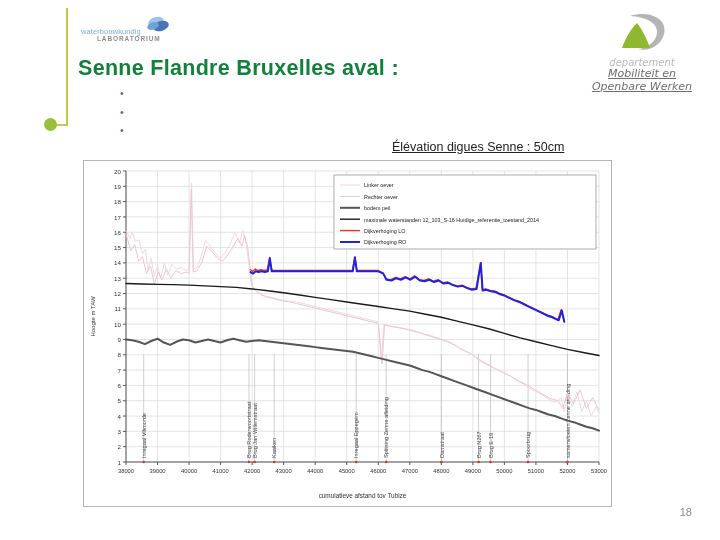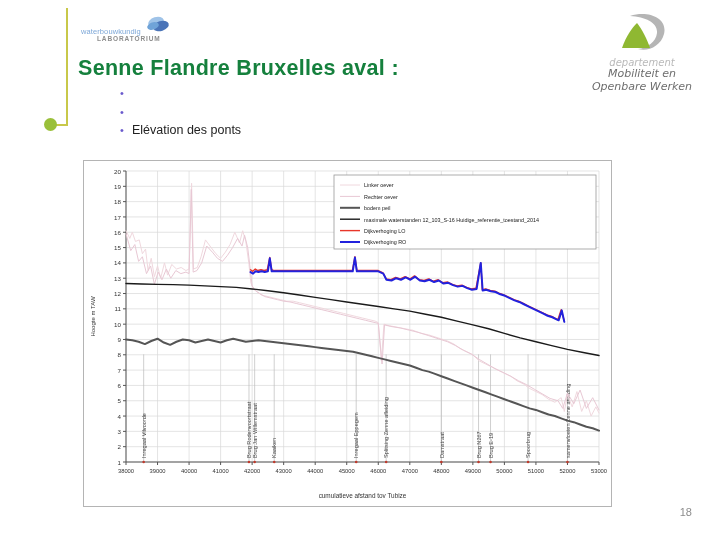--- a/index.html
+++ b/index.html
@@ -24,21 +24,21 @@
   .wl-logo .wl-sub{
     position:absolute;left:16px;top:19px;font-size:6.5px;color:#8d8d8d;letter-spacing:.9px;
     font-weight:bold;white-space:nowrap;
   }
   .wl-logo .wl-mark{position:absolute;left:62px;top:0px;width:28px;height:18px;}
 
   
   .mow{position:absolute;right:18px;top:12px;width:120px;height:82px;text-align:center;}
   .mow-mark{position:relative;margin:0 auto;width:56px;height:44px;}
   .mow-dep{font-family:"DejaVu Sans",sans-serif;font-style:italic;font-size:10px;color:#b9b9b9;margin-top:1px;}
-  .mow-l1,.mow-l2{font-family:"DejaVu Sans",sans-serif;font-style:italic;font-size:11px;color:#6d6d6d;line-height:12.5px;white-space:nowrap;}
+  .mow-l1,.mow-l2{font-family:"DejaVu Sans",sans-serif;font-style:italic;font-size:11px;color:#6d6d6d;line-height:12.5px;white-space:nowrap;text-decoration:underline;}
 
   
   .title{
     position:absolute;left:78px;top:56px;font-size:21.5px;font-weight:bold;color:#15803d;
     letter-spacing:.3px;white-space:nowrap;
   }
   .bullets{position:absolute;left:120px;top:86px;width:500px;}
   .bullet{display:flex;align-items:flex-start;margin-bottom:3.5px;}
   .bullet .dot{color:#6a5acd;font-size:11px;line-height:15px;width:12px;flex:none;}
   .bullet .txt{font-size:12.5px;color:#222;line-height:15px;white-space:nowrap;}
@@ -92,24 +92,24 @@
 
   <div class="bullets">
       <div class="bullet">
         <span class="dot">•</span>
       </div>
       <div class="bullet">
         <span class="dot">•</span>
       </div>
       <div class="bullet">
         <span class="dot">•</span>
-        <span class="txt">Elévation des ponts</span>
       </div>
     </div>
 
+  <div class="subtitle">Élévation digues Senne : 50cm</div>
 
   <div class="chart-box">
     <svg class="chart-svg" id="chart" viewBox="0 0 527 345">
         <line x1="42" y1="10" x2="42" y2="301" stroke="#d8d8d8" stroke-width="0.7"></line>
         <line x1="73.53333333333333" y1="10" x2="73.53333333333333" y2="301" stroke="#d8d8d8" stroke-width="0.7"></line>
         <line x1="105.06666666666666" y1="10" x2="105.06666666666666" y2="301" stroke="#d8d8d8" stroke-width="0.7"></line>
         <line x1="136.60000000000002" y1="10" x2="136.60000000000002" y2="301" stroke="#d8d8d8" stroke-width="0.7"></line>
         <line x1="168.13333333333333" y1="10" x2="168.13333333333333" y2="301" stroke="#d8d8d8" stroke-width="0.7"></line>
         <line x1="199.66666666666666" y1="10" x2="199.66666666666666" y2="301" stroke="#d8d8d8" stroke-width="0.7"></line>
         <line x1="231.20000000000002" y1="10" x2="231.20000000000002" y2="301" stroke="#d8d8d8" stroke-width="0.7"></line>

